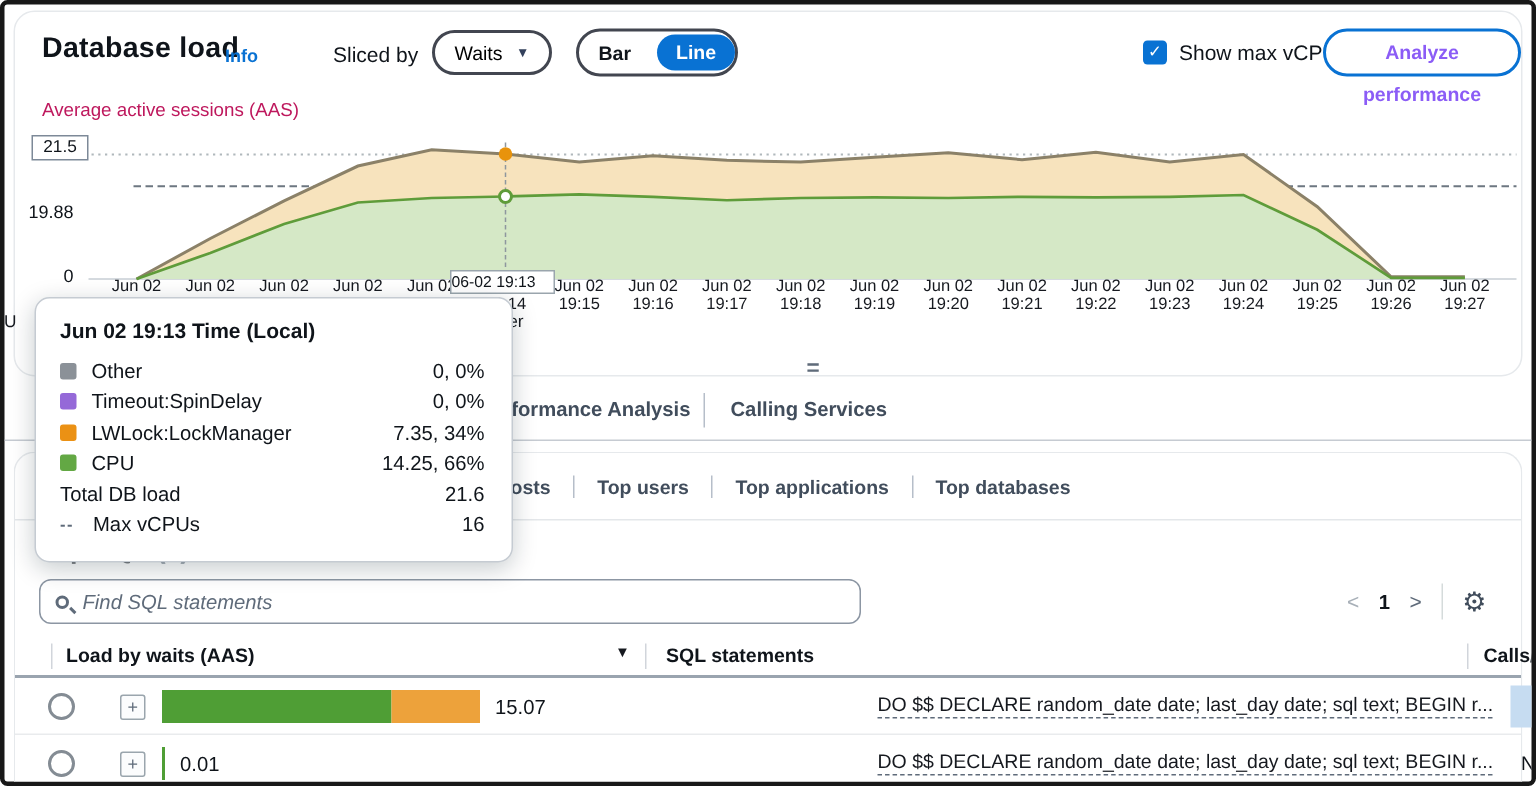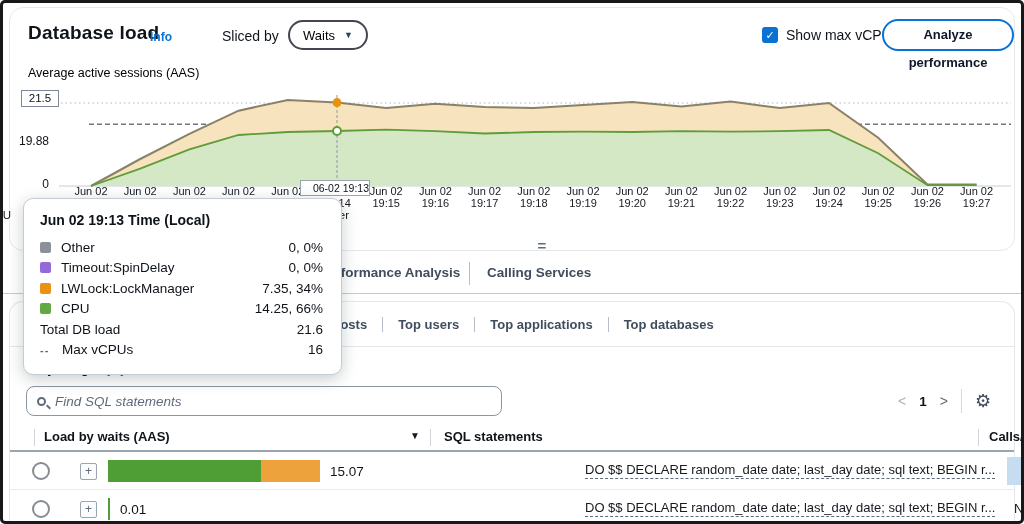--- a/index.html
+++ b/index.html
@@ -22,34 +22,34 @@
   .toggle { left:374px; top:11px; width:108px; height:32px; border:2px solid #424650;
             border-radius:18px; display:flex; align-items:center; background:#fff; }
   .toggle .opt { font-size:13px; font-weight:bold; padding:0 13px; cursor:pointer; }
   .toggle .sep { width:1px; height:16px; background:#b6bec9; }
   .toggle .opt.selected { background:#0972d3; color:#fff; border-radius:13px; height:24px;
                           line-height:24px; margin:0 2px 0 4px; }
   .checkbox { left:752px; top:19px; width:16px; height:16px; background:#0972d3; border-radius:3px;
               color:#fff; font-size:11px; line-height:16px; text-align:center; cursor:pointer; }
   .cb-label { left:776px; top:19px; font-size:14px; }
   .analyze-btn { left:872px; top:11px; height:32px; line-height:28px; padding:0 17px;
-                 border:2px solid #0972d3; border-radius:18px; color:#0f172a; font-size:13px;
+                 border:2px solid #0972d3; border-radius:18px; color:#8b5cf6; font-size:13px;
                  font-weight:bold; background:#fff; cursor:pointer; }
-  .axis-title { left:18px; top:58px; font-size:12.5px; color:#000000;text-align:center; }
+  .axis-title { left:18px; top:58px; font-size:12.5px; color:#be185d;text-align:center; }
 
   #chart-svg { position:absolute; left:0; top:0; width:1018px; height:232px; }
   .ybox { left:18px; top:87px; width:38px; height:17px; border:1px solid #7d8998; background:#fff;
           font-size:11.5px; text-align:center; line-height:15px; }
   .ylab { font-size:12px; width:40px; text-align:right; }
   .ylab-mid { left:6px; top:131px; }
   .ylab-0 { left:6px; top:174px; }
   .xtick { position:absolute; top:182px; width:56px; text-align:center; font-size:11px;
            line-height:12px; color:#16191f; }
   .hover-box { left:297px; top:177px; width:70px; height:16px; background:#fff;
-               border:1px solid #9aa5ad; font-size:10.5px; text-align:right; line-height:14px; z-index:6; }
+               border:1px solid #9aa5ad; font-size:10.5px; text-align:left; line-height:14px; z-index:6; }
   #legend { position:absolute; top:206px; right:672px; white-space:nowrap; display:flex; gap:16px;
             font-size:11.5px; color:#16191f; z-index:2; list-style:none; }
   #legend li { display:flex; align-items:center; gap:6px; }
   .swatch { width:11px; height:11px; border-radius:2px; display:inline-block; }
   .resize-handle { left:522px; top:234px; width:34px; text-align:center; color:#5f6b7a;
                    font-weight:bold; font-size:15px; cursor:row-resize; }
 
   
   .main-tabs { left:0; top:250px; width:1018px; height:41px; border-bottom:1px solid #c6cbd2; }
   .main-tab { position:absolute; top:12px; font-size:13.5px; font-weight:bold; color:#414d5c; cursor:pointer; }
@@ -62,21 +62,21 @@
   #subtabs { position:absolute; left:296px; top:0; height:45px; display:flex; align-items:center;
              list-style:none; }
   #subtabs li { font-size:13px; font-weight:bold; color:#414d5c; padding:0 15px; cursor:pointer; }
   #subtabs li:first-child { padding-left:0; }
   #subtabs li + li { border-left:1px solid #b6bec9; }
 
   .section-head { left:16px; top:54px; font-size:18px; font-weight:bold; }
   .section-count { color:#5f6b7a; }
   .head-info { font-size:12px; margin-left:8px; vertical-align:2px; }
 
-  .search { left:16px; top:84px; width:476px; height:30px; border:1px solid #8c96a3; border-radius:8px;
+  .search { left:16px; top:84px; width:548px; height:30px; border:1px solid #8c96a3; border-radius:8px;
             display:flex; align-items:center; padding:0 10px; gap:9px; background:#fff; }
   .mag { width:9px; height:9px; border:2px solid #5f6b7a; border-radius:50%; position:relative; flex:none; }
   .mag::after { content:""; position:absolute; left:7px; top:7px; width:5px; height:2px;
                 background:#5f6b7a; transform:rotate(45deg); }
   .search input { border:none; outline:none; font-size:13.5px; font-style:italic; color:#0f141a;
                   width:100%; background:transparent; font-family:"Liberation Sans",sans-serif; }
   .search input::placeholder { color:#5f6b7a; font-style:italic; }
 
   .pager { left:888px; top:84px; height:30px; display:flex; align-items:center; gap:13px; }
   .pg-prev { color:#a8b0b8; font-size:14px; cursor:default; }
@@ -125,20 +125,25 @@
 <div class="frame">
 
   <section class="chart-card">
     <h1 class="abs db-title">Database load</h1>
     <span class="abs title-info info-link">Info</span>
     <span class="abs sliced-by">Sliced by</span>
     <button class="abs waits-btn">
       <span>Waits</span>
       <span class="caret-down">▼</span>
     </button>
+    <div class="abs toggle">
+      <span class="opt">Bar</span>
+      <span class="sep"></span>
+      <span class="opt selected">Line</span>
+    </div>
     <span class="abs checkbox">
       <span>✓</span>
     </span>
     <label class="abs cb-label">Show max vCPU</label>
     <button class="abs analyze-btn">Analyze performance</button>
     <div class="abs axis-title">Average active sessions (AAS)</div>
   </section>
 
   <svg id="chart-svg" viewBox="0 0 1018 232">
       <line x1="56" y1="183" x2="1008" y2="183" stroke="#c7ced4" stroke-width="1"></line>

